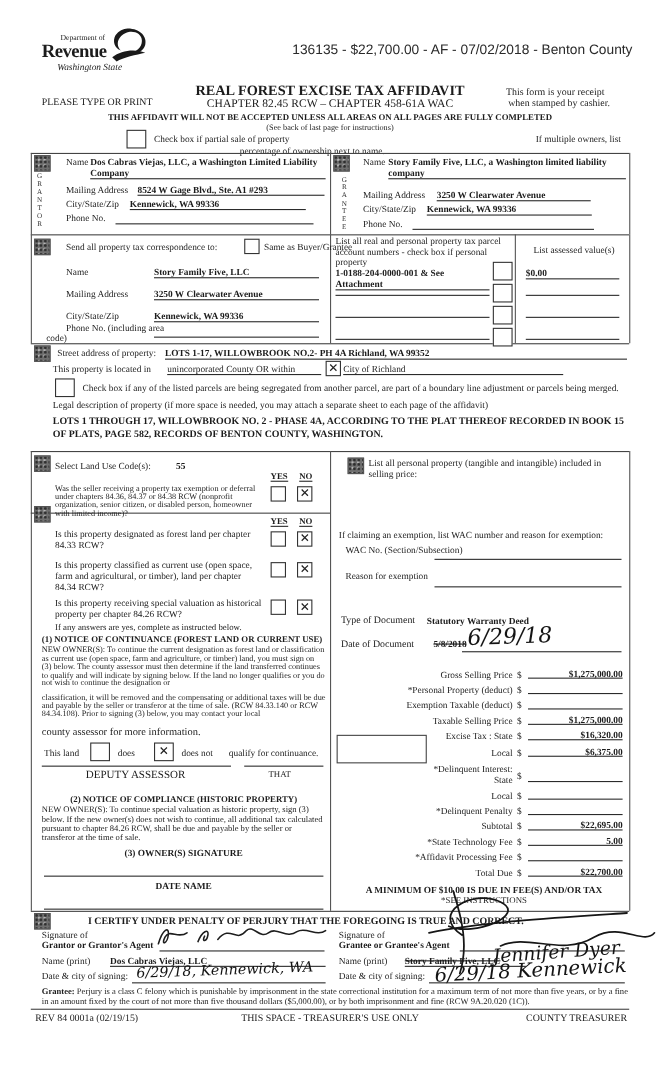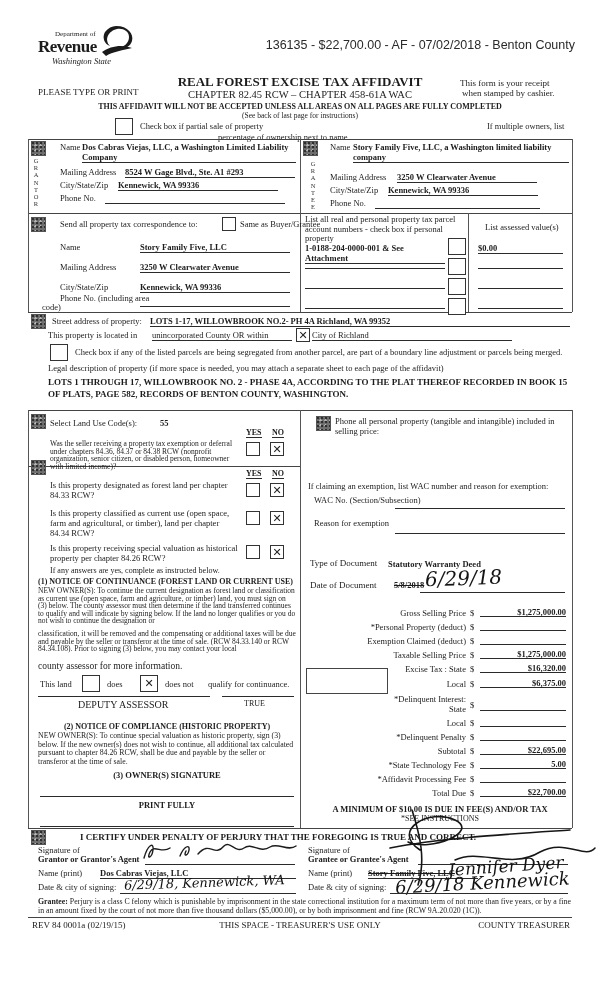--- a/index.html
+++ b/index.html
@@ -190,31 +190,31 @@
 <div class="abs lbl" style="left:40px;top:679px">This land</div>
 <span class="cb big abs" style="left:82px;top:675px"></span>
 <div class="abs lbl" style="left:107px;top:679px">does</div>
 <span class="cb big abs x" style="left:140px;top:675px"></span>
 <div class="abs lbl" style="left:165px;top:679px">does not</div>
 <div class="abs lbl" style="left:208px;top:679px">qualify for continuance.</div>
 
 <div class="abs u" style="left:38px;top:688px;width:172px;height:8px"></div>
 <div class="abs u" style="left:222px;top:688px;width:72px;height:8px"></div>
 <div class="abs lbl" style="left:78px;top:699px;font-size:10px">DEPUTY ASSESSOR</div>
-<div class="abs lbl" style="left:244px;top:699px;font-size:8px">TRUE</div>
+<div class="abs lbl" style="left:244px;top:699px;font-size:8px">THAT</div>
 
 <div class="abs b ctr" style="left:38px;top:722px;width:258px;font-size:8px">(2) NOTICE OF COMPLIANCE (HISTORIC PROPERTY)</div>
 <div class="abs small" style="left:38px;top:732px;width:258px;font-size:7.8px;line-height:8.6px">NEW OWNER(S): To continue special valuation as historic property, sign (3) below. If the new owner(s) does not wish to continue, all additional tax calculated pursuant to chapter 84.26 RCW, shall be due and payable by the seller or transferor at the time of sale.</div>
 <div class="abs b ctr" style="left:38px;top:770px;width:258px;font-size:8.5px">(3) OWNER(S) SIGNATURE</div>
 <div class="abs u" style="left:40px;top:788px;width:254px;height:8px"></div>
-<div class="abs b ctr" style="left:38px;top:800px;width:258px;font-size:8.5px">PRINT FULLY</div>
+<div class="abs b ctr" style="left:38px;top:800px;width:258px;font-size:8.5px">DATE NAME</div>
 <div class="abs u" style="left:40px;top:818px;width:254px;height:8px"></div>
 
 <div class="abs stamp" style="left:316px;top:416px"></div>
-<div class="abs" style="left:335px;top:416px;width:225px;font-size:8.5px;line-height:10px">Phone all personal property (tangible and intangible) included in selling price:</div>
+<div class="abs" style="left:335px;top:416px;width:225px;font-size:8.5px;line-height:10px">List all personal property (tangible and intangible) included in selling price:</div>
 
 <div class="abs lbl" style="left:308px;top:481px">If claiming an exemption, list WAC number and reason for exemption:</div>
 <div class="abs lbl" style="left:314px;top:495px">WAC No. (Section/Subsection)</div>
 <div class="abs u" style="left:395px;top:500px;width:170px;height:8px"></div>
 <div class="abs lbl" style="left:314px;top:518px">Reason for exemption</div>
 <div class="abs u" style="left:395px;top:525px;width:170px;height:8px"></div>
 
 <div class="abs" style="left:310px;top:558px;font-size:9px">Type of Document</div>
 <div class="abs val" style="left:388px;top:559px">Statutory Warranty Deed</div>
 
@@ -225,21 +225,21 @@
 
 <div class="abs lbl rt" style="left:320px;top:608px;width:146px">Gross Selling Price</div>
 <div class="abs lbl" style="left:470px;top:608px">$</div>
 <div class="abs u" style="left:480px;top:610px;width:86px;height:6px"></div>
 <div class="abs val rt" style="left:440px;top:607px;width:126px">$1,275,000.00</div>
 
 <div class="abs lbl rt" style="left:320px;top:622px;width:146px">*Personal Property (deduct)</div>
 <div class="abs lbl" style="left:470px;top:622px">$</div>
 <div class="abs u" style="left:480px;top:624px;width:86px;height:6px"></div>
 
-<div class="abs lbl rt" style="left:320px;top:636px;width:146px">Exemption Claimed (deduct)</div>
+<div class="abs lbl rt" style="left:320px;top:636px;width:146px">Exemption Taxable (deduct)</div>
 <div class="abs lbl" style="left:470px;top:636px">$</div>
 <div class="abs u" style="left:480px;top:638px;width:86px;height:6px"></div>
 
 <div class="abs lbl rt" style="left:320px;top:650px;width:146px">Taxable Selling Price</div>
 <div class="abs lbl" style="left:470px;top:650px">$</div>
 <div class="abs u" style="left:480px;top:652px;width:86px;height:6px"></div>
 <div class="abs val rt" style="left:440px;top:649px;width:126px">$1,275,000.00</div>
 
 <div class="abs lbl rt" style="left:320px;top:664px;width:146px">Excise Tax : State</div>
 <div class="abs lbl" style="left:470px;top:664px">$</div>

